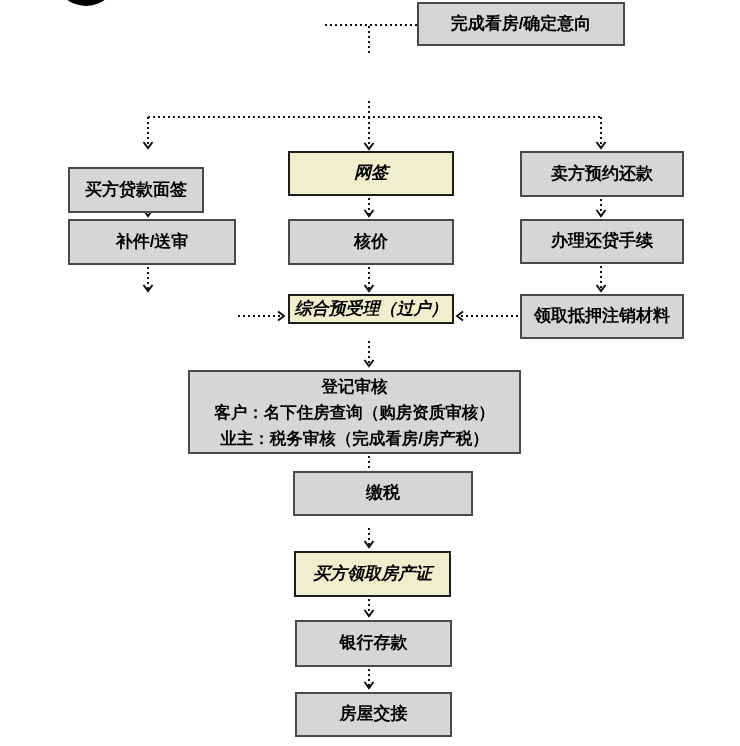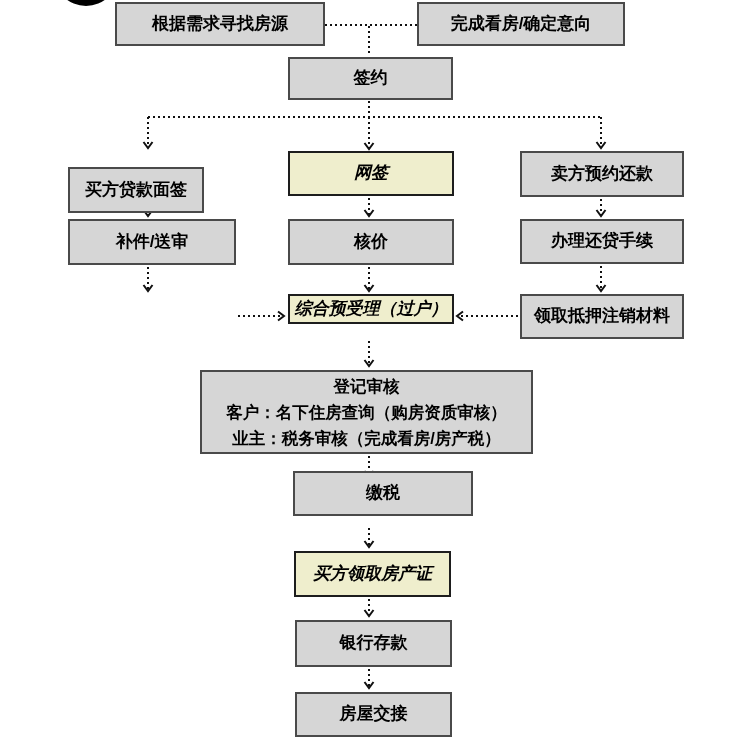--- a/index.html
+++ b/index.html
@@ -60,30 +60,24 @@
     <path d="M518 316 H457" marker-end="url(#vee)"></path>
     <path d="M369 341 V366" marker-end="url(#vee)"></path>
     <path d="M369 456 V477" marker-end="url(#vee)"></path>
     <path d="M369 528 V547" marker-end="url(#vee)"></path>
     <path d="M369 599 V616" marker-end="url(#vee)"></path>
     <path d="M369 669 V688" marker-end="url(#vee)"></path>
   </svg>
 
   <div class="corner-circle"></div>
 
-  <div class="node" style="left:115px;top:2px;width:210px;height:44px">
-    <span>根据需求寻找房源</span>
-  </div>
   <div class="node" style="left:417px;top:2px;width:208px;height:44px">
     <span>完成看房/确定意向</span>
   </div>
 
-  <div class="node" style="left:288px;top:57px;width:165px;height:43px">
-    <span>签约</span>
-  </div>
 
   <div class="node" style="left:68px;top:167px;width:136px;height:46px">
     <span>买方贷款面签</span>
   </div>
   <div class="node yellow" style="left:288px;top:151px;width:166px;height:45px">
     <span>网签</span>
   </div>
   <div class="node" style="left:520px;top:151px;width:164px;height:46px">
     <span>卖方预约还款</span>
   </div>
@@ -98,21 +92,21 @@
     <span>办理还贷手续</span>
   </div>
 
   <div class="node yellow" style="left:288px;top:294px;width:166px;height:30px">
     <span>综合预受理（过户）</span>
   </div>
   <div class="node" style="left:520px;top:294px;width:164px;height:45px">
     <span>领取抵押注销材料</span>
   </div>
 
-  <div class="node multi" style="left:200px;top:370px;width:333px;height:84px">
+  <div class="node multi" style="left:188px;top:370px;width:333px;height:84px">
     <div>登记审核</div>
     <div>客户：名下住房查询（购房资质审核）</div>
     <div>业主：税务审核（完成看房/房产税）</div>
   </div>
 
   <div class="node" style="left:293px;top:471px;width:180px;height:45px">
     <span>缴税</span>
   </div>
   <div class="node yellow" style="left:294px;top:551px;width:157px;height:46px">
     <span>买方领取房产证</span>

